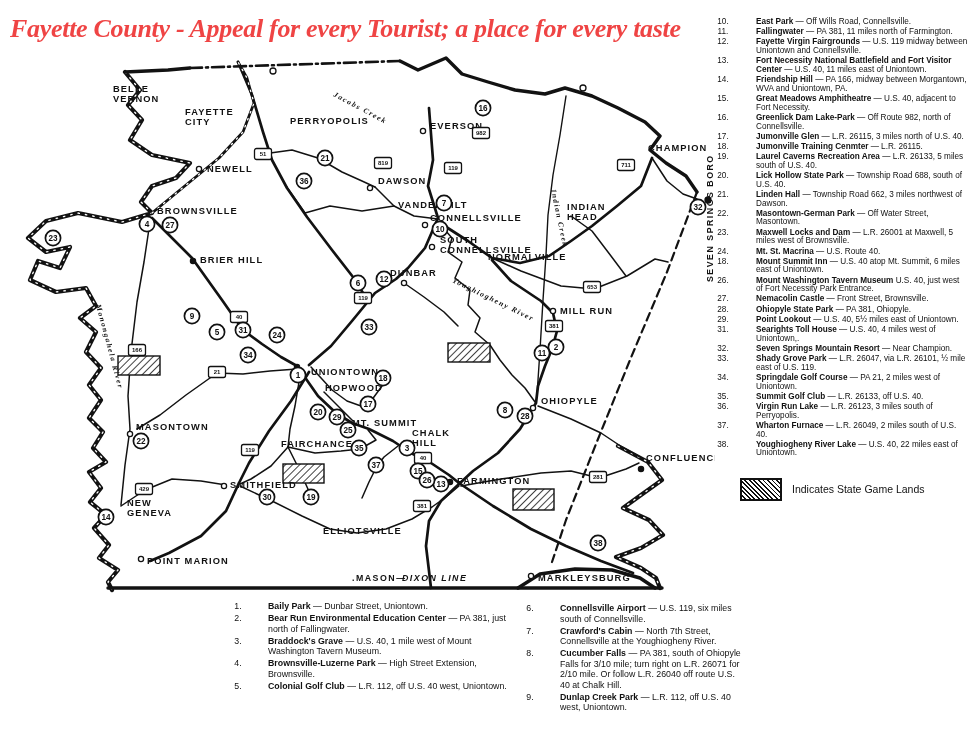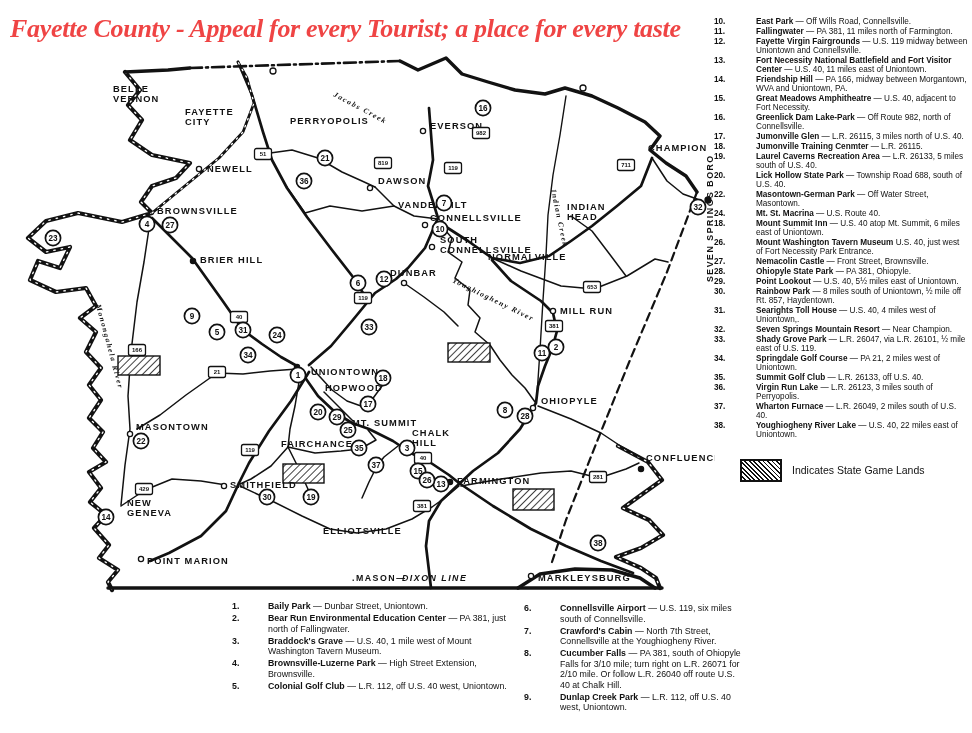--- a/index.html
+++ b/index.html
@@ -16,21 +16,21 @@
   .river{stroke-width:4.2px;}
   .river-tie{stroke:#fff !important;stroke-width:1.3px;stroke-dasharray:1.5 6;}
   .road{stroke-width:2.7px;}
   .road-thin{stroke-width:1.5px;}
   .creek{stroke-width:1.4px;}
   .col-right{position:absolute;left:714px;top:18px;width:254px;
              font-size:8.2px;line-height:1.06;}
   .col-a{position:absolute;left:232px;top:601px;width:282px;font-size:8.8px;line-height:1.2;}
   .col-b{position:absolute;left:524px;top:603px;width:218px;font-size:8.8px;line-height:1.2;}
   .attr-item{display:flex;margin-bottom:1.5px;}
-  .attr-num{flex:0 0 18px;text-align:left;margin-right:4px;font-weight:bold;}
+  .attr-num{flex:0 0 18px;text-align:center;margin-right:4px;font-weight:normal;}
   .col-a .attr-num,.col-b .attr-num{flex-basis:12px;}
   .attr-body{flex:1;margin-left:20px;}
   .attr-body strong{font-weight:bold;}
   .legend-row{display:flex;align-items:center;margin-top:20px;margin-left:26px;}
   .legend-swatch{width:38px;height:19px;border:2px solid #111;flex:none;
       background:repeating-linear-gradient(45deg,#fff 0 2px,#111 2px 3.2px);margin-right:10px;}
   .legend-label{font-size:10.5px;}
 </style>
 </head>
 <body>
@@ -510,24 +510,32 @@
         </div>
         <div class="attr-item">
           <span class="attr-num">19.</span>
           <span class="attr-body"><strong>Laurel Caverns Recreation Area</strong> — L.R. 26133, 5 miles south of U.S. 40.</span>
         </div>
         <div class="attr-item">
           <span class="attr-num">20.</span>
           <span class="attr-body"><strong>Lick Hollow State Park</strong> — Township Road 688, south of U.S. 40.</span>
         </div>
         <div class="attr-item">
+          <span class="attr-num">21.</span>
+          <span class="attr-body"><strong>Linden Hall</strong> — Township Road 662, 3 miles northwest of Dawson.</span>
+        </div>
+        <div class="attr-item">
           <span class="attr-num">22.</span>
           <span class="attr-body"><strong>Masontown-German Park</strong> — Off Water Street, Masontown.</span>
         </div>
         <div class="attr-item">
+          <span class="attr-num">23.</span>
+          <span class="attr-body"><strong>Maxwell Locks and Dam</strong> — L.R. 26001 at Maxwell, 5 miles west of Brownsville.</span>
+        </div>
+        <div class="attr-item">
           <span class="attr-num">24.</span>
           <span class="attr-body"><strong>Mt. St. Macrina</strong> — U.S. Route 40.</span>
         </div>
         <div class="attr-item">
           <span class="attr-num">18.</span>
           <span class="attr-body"><strong>Mount Summit Inn</strong> — U.S. 40 atop Mt. Summit, 6 miles east of Uniontown.</span>
         </div>
         <div class="attr-item">
           <span class="attr-num">26.</span>
           <span class="attr-body"><strong>Mount Washington Tavern Museum</strong> U.S. 40, just west of Fort Necessity Park Entrance.</span>
@@ -536,24 +544,20 @@
           <span class="attr-num">27.</span>
           <span class="attr-body"><strong>Nemacolin Castle</strong> — Front Street, Brownsville.</span>
         </div>
         <div class="attr-item">
           <span class="attr-num">28.</span>
           <span class="attr-body"><strong>Ohiopyle State Park</strong> — PA 381, Ohiopyle.</span>
         </div>
         <div class="attr-item">
           <span class="attr-num">29.</span>
           <span class="attr-body"><strong>Point Lookout</strong> — U.S. 40, 5½ miles east of Uniontown.</span>
-        </div>
-        <div class="attr-item">
-          <span class="attr-num">30.</span>
-          <span class="attr-body"><strong>Rainbow Park</strong> — 8 miles south of Uniontown, ½ mile off Rt. 857, Haydentown.</span>
         </div>
         <div class="attr-item">
           <span class="attr-num">31.</span>
           <span class="attr-body"><strong>Searights Toll House</strong> — U.S. 40, 4 miles west of Uniontown,.</span>
         </div>
         <div class="attr-item">
           <span class="attr-num">32.</span>
           <span class="attr-body"><strong>Seven Springs Mountain Resort</strong> — Near Champion.</span>
         </div>
         <div class="attr-item">

